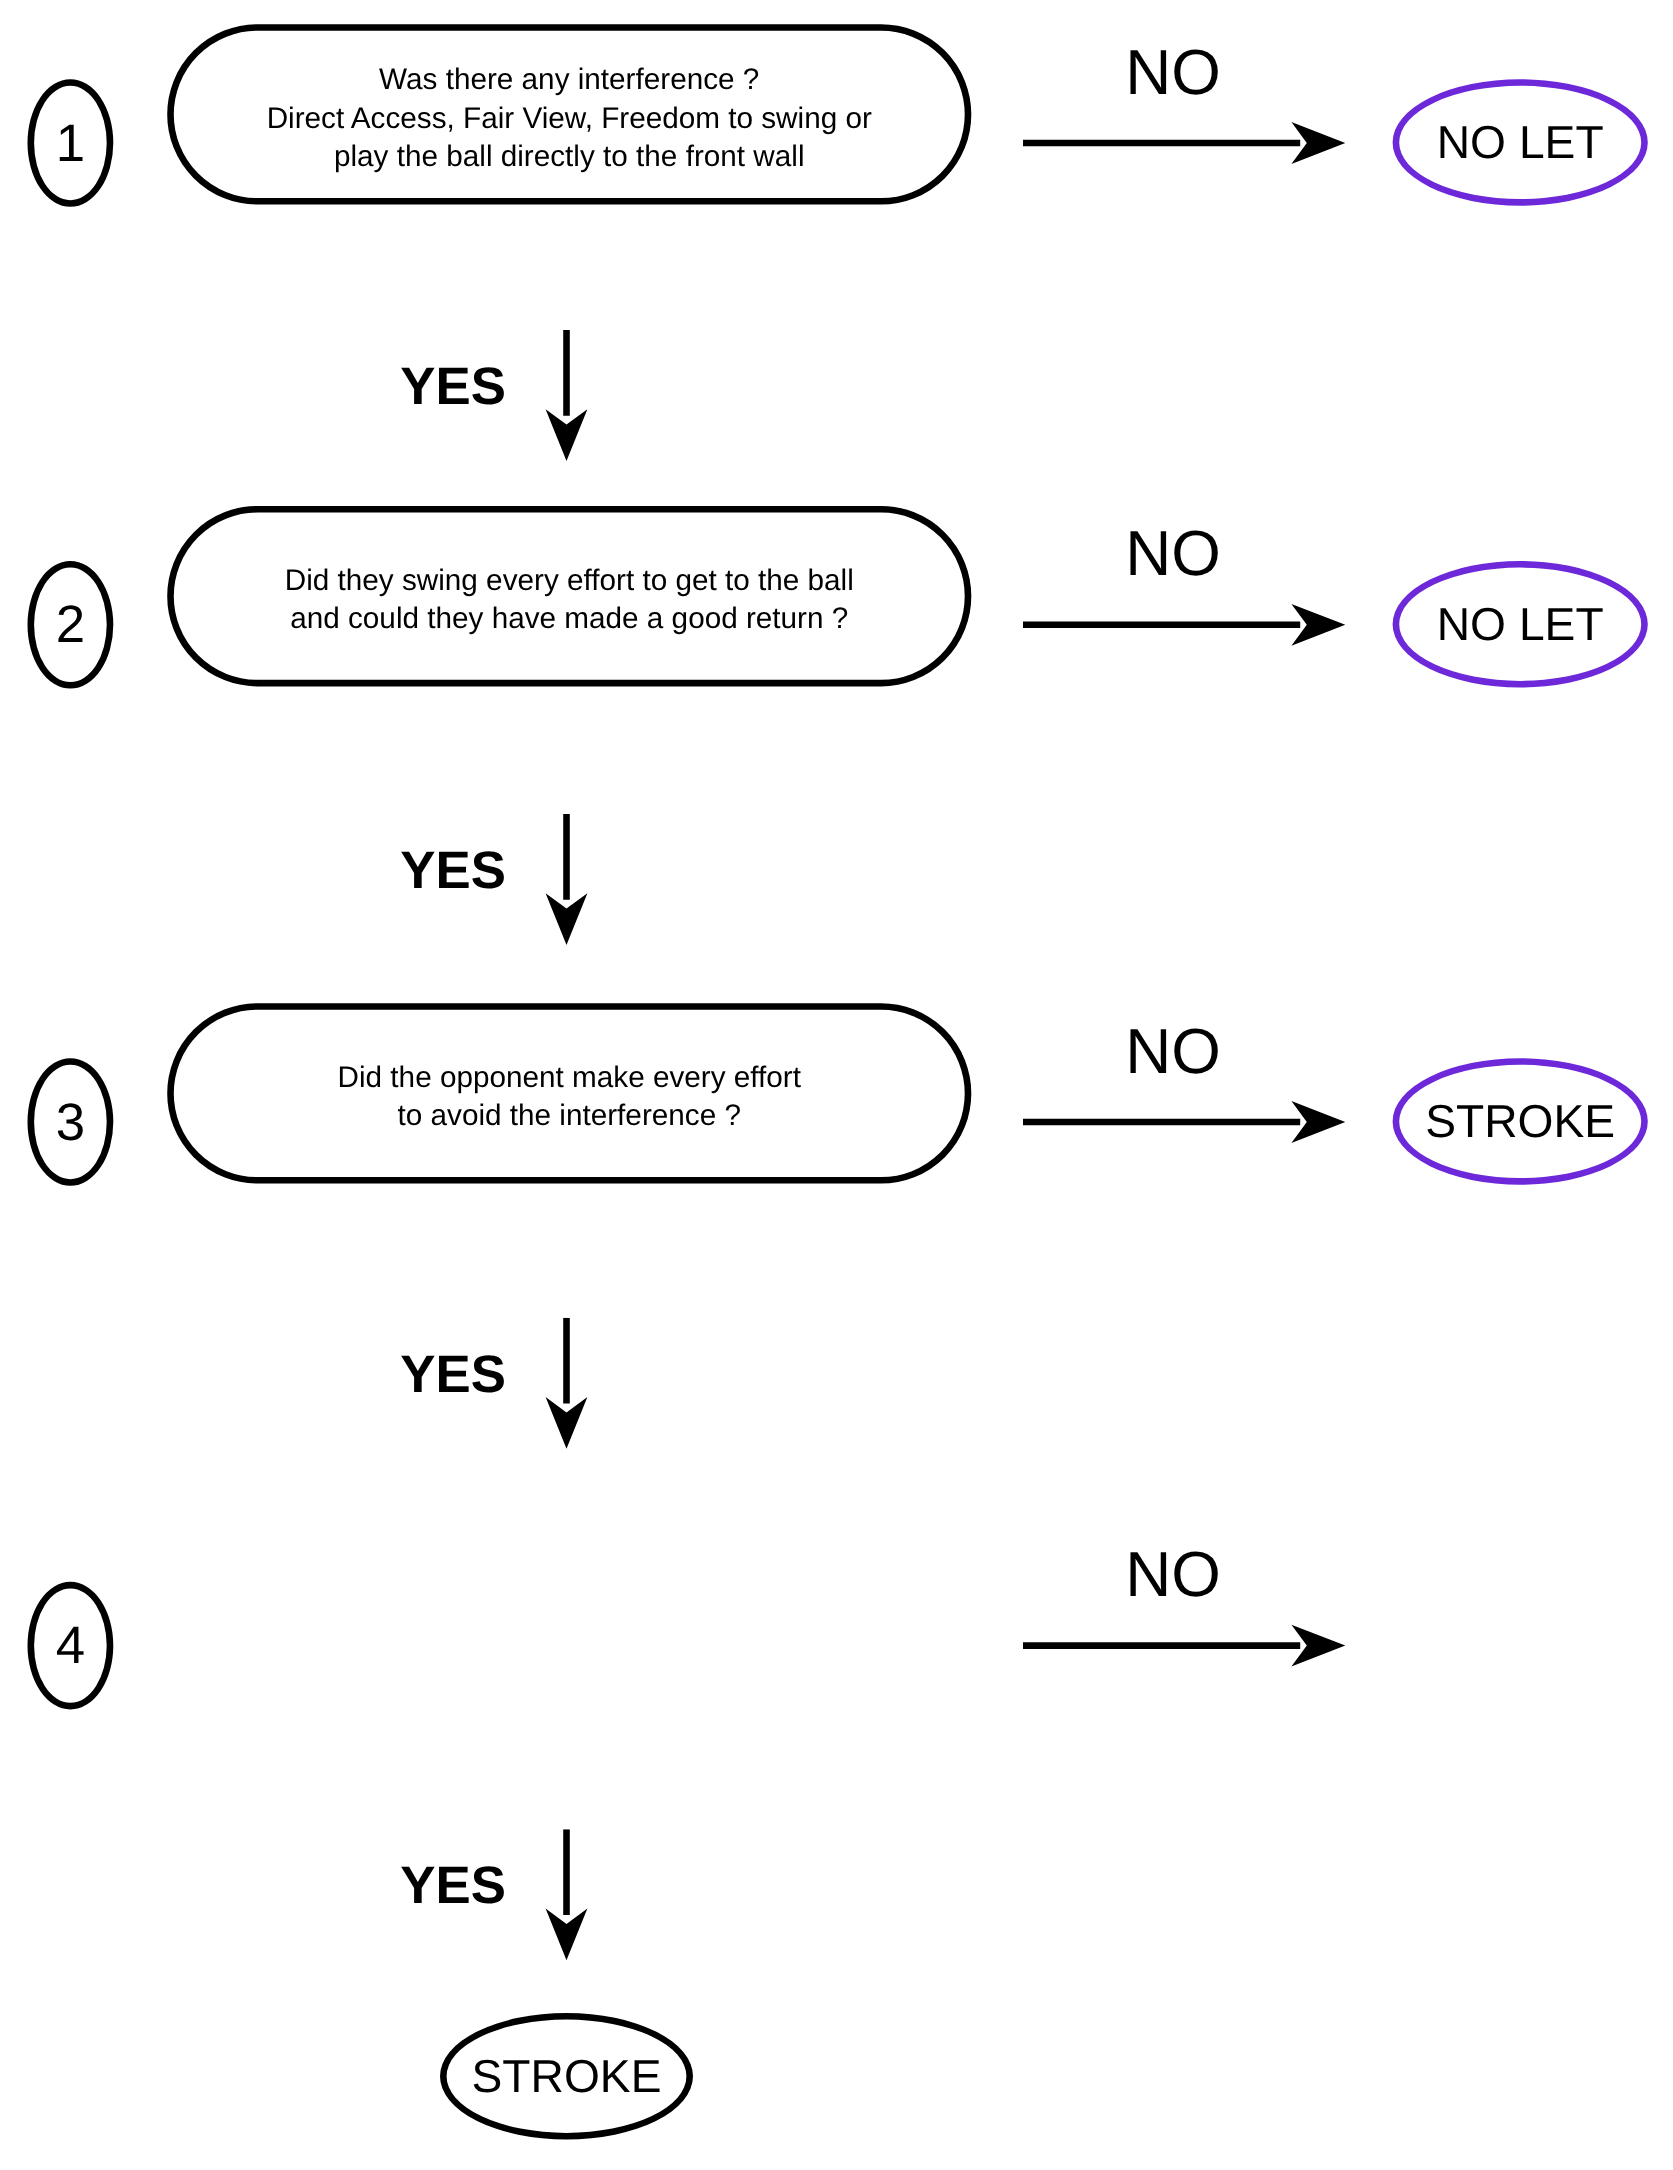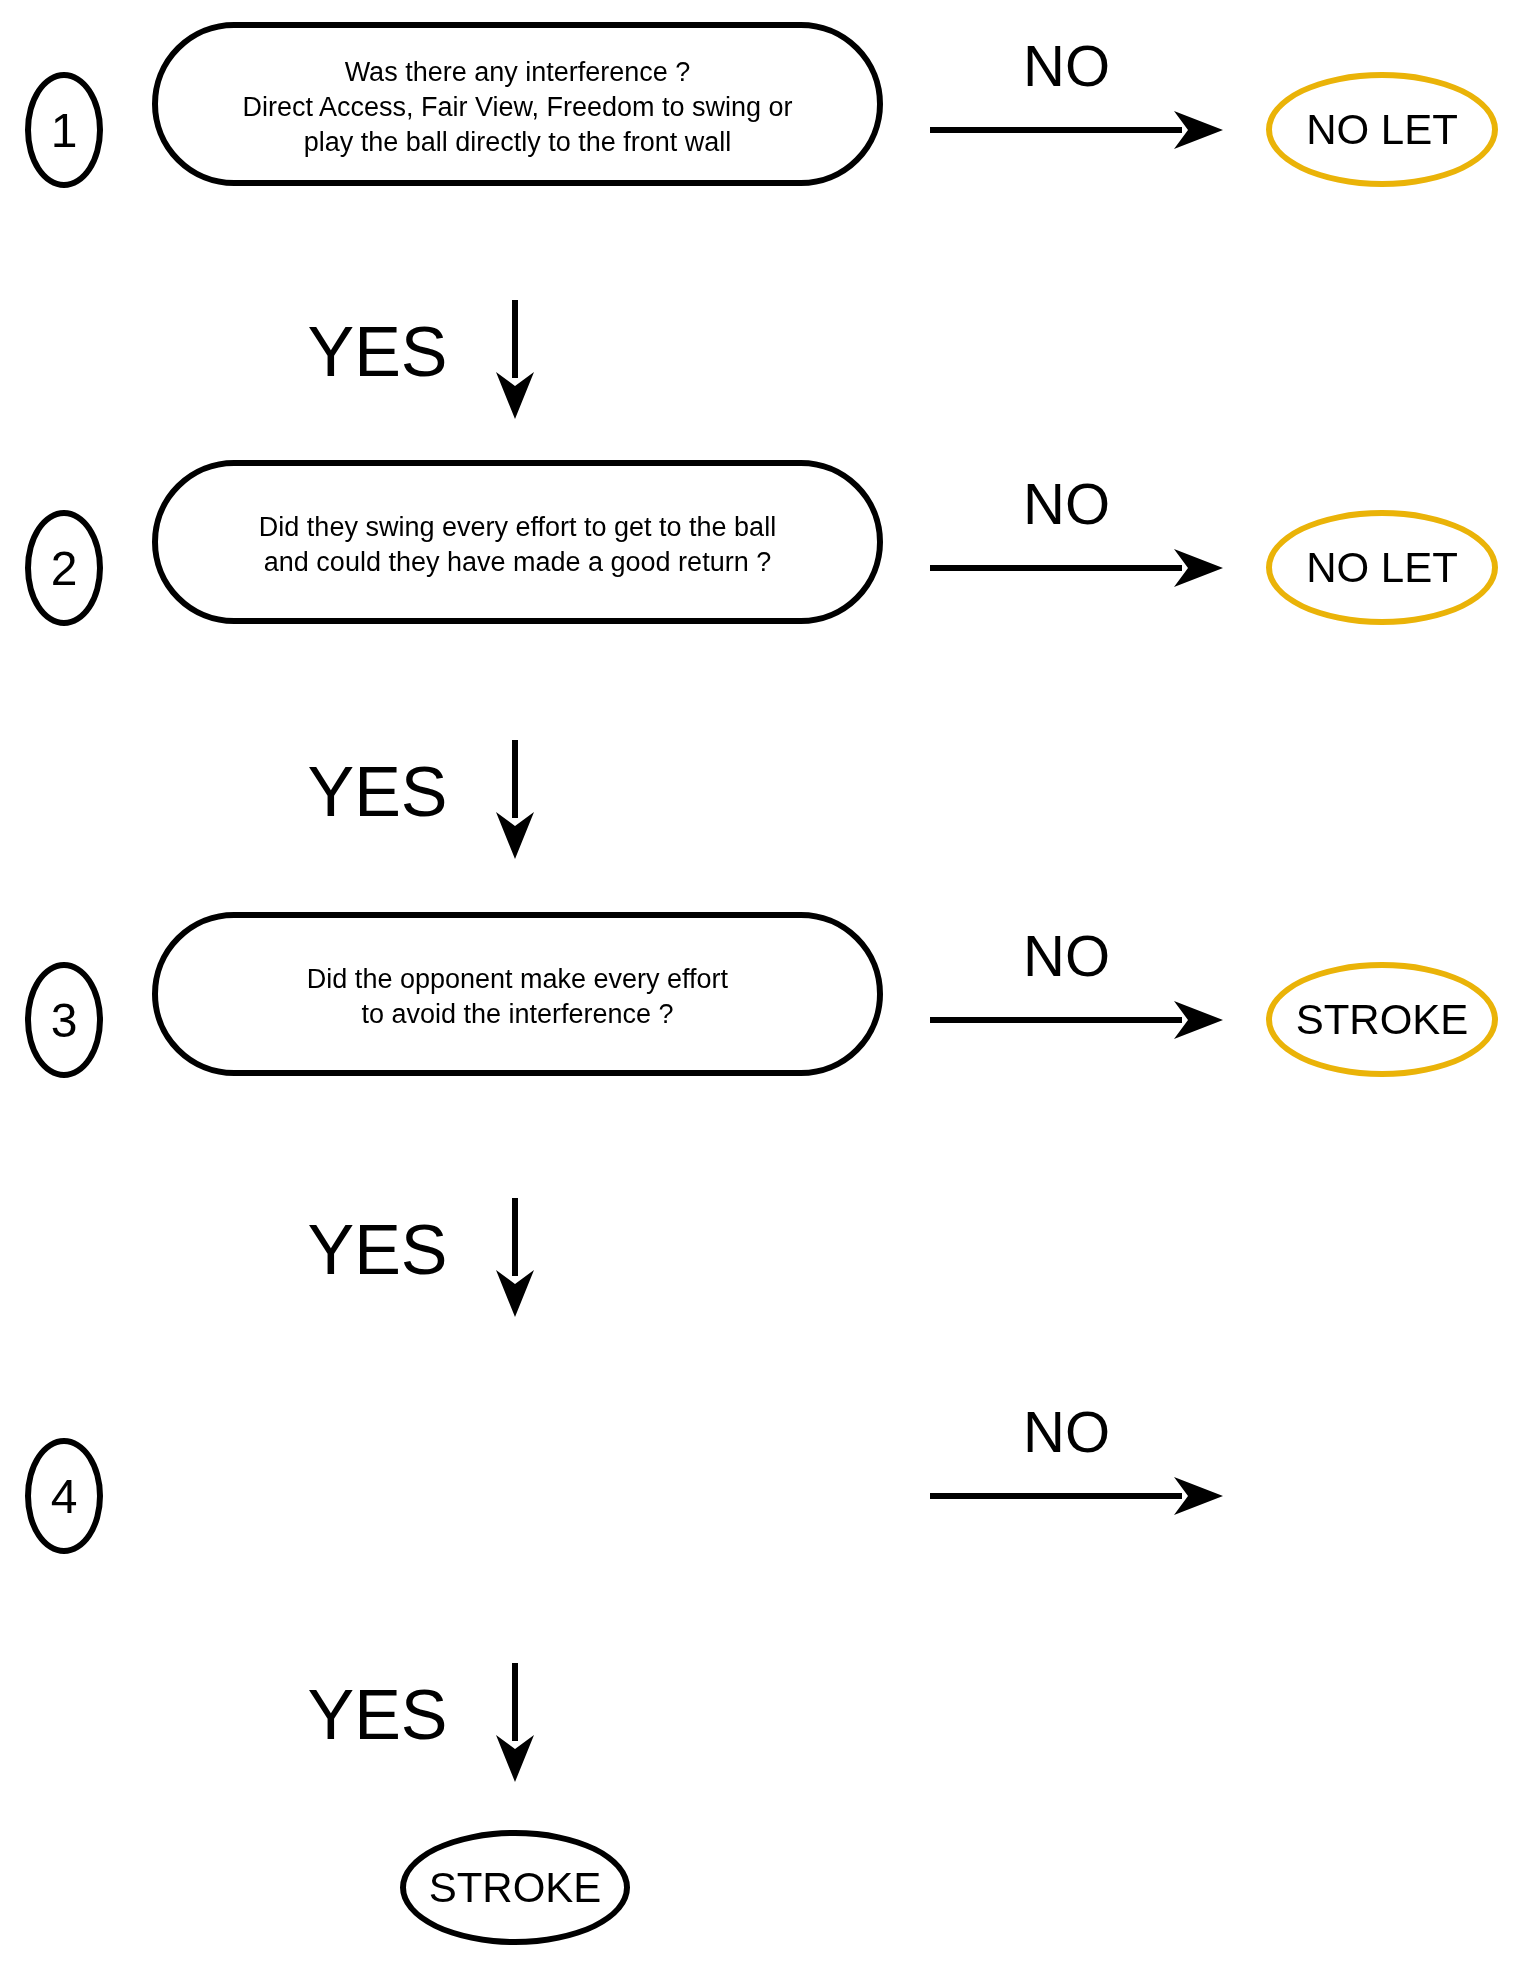--- a/index.html
+++ b/index.html
@@ -38,29 +38,29 @@
   }
   .no-arrow { left: 930px; top: calc(var(--bt) + 87px); width: 295px; height: 42px; }
   .no-label {
     left: 994px; top: calc(var(--bt) + 13px);
     width: 145px; height: 62px;
     font-size: 58px; text-align: center; line-height: 62px;
   }
   .result-ellipse {
     left: 1266px; top: calc(var(--bt) + 50px);
     width: 232px; height: 115px;
-    border: 6px solid #eab308; border-radius: 50%;
+    border: 6px solid #6d28d9; border-radius: 50%;
     display: flex; align-items: center; justify-content: center;
     font-size: 42px; white-space: nowrap;
   }
   .yes-arrow { left: 494px; top: var(--yat); width: 42px; height: 120px; }
   .yes-label {
     left: 295px; top: calc(var(--yat) + 21px);
     width: 165px; height: 62px;
-    font-size: 70px; text-align: center; line-height: 62px;
+    font-size: 48px; text-align: right; line-height: 62px; font-weight: bold;
   }
   .final-ellipse {
     left: 400px; top: 1830px;
     width: 230px; height: 115px;
     border: 6px solid #000; border-radius: 50%;
     display: flex; align-items: center; justify-content: center;
     font-size: 42px; white-space: nowrap;
   }
   svg { display: block; }
 </style>

